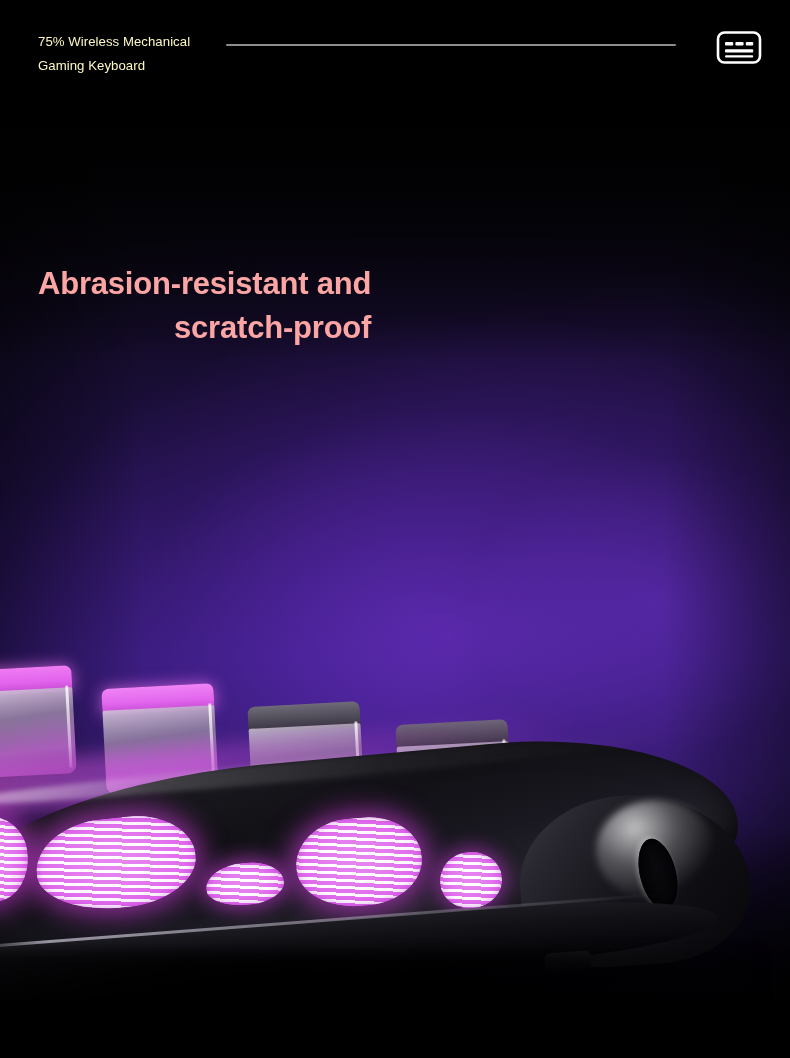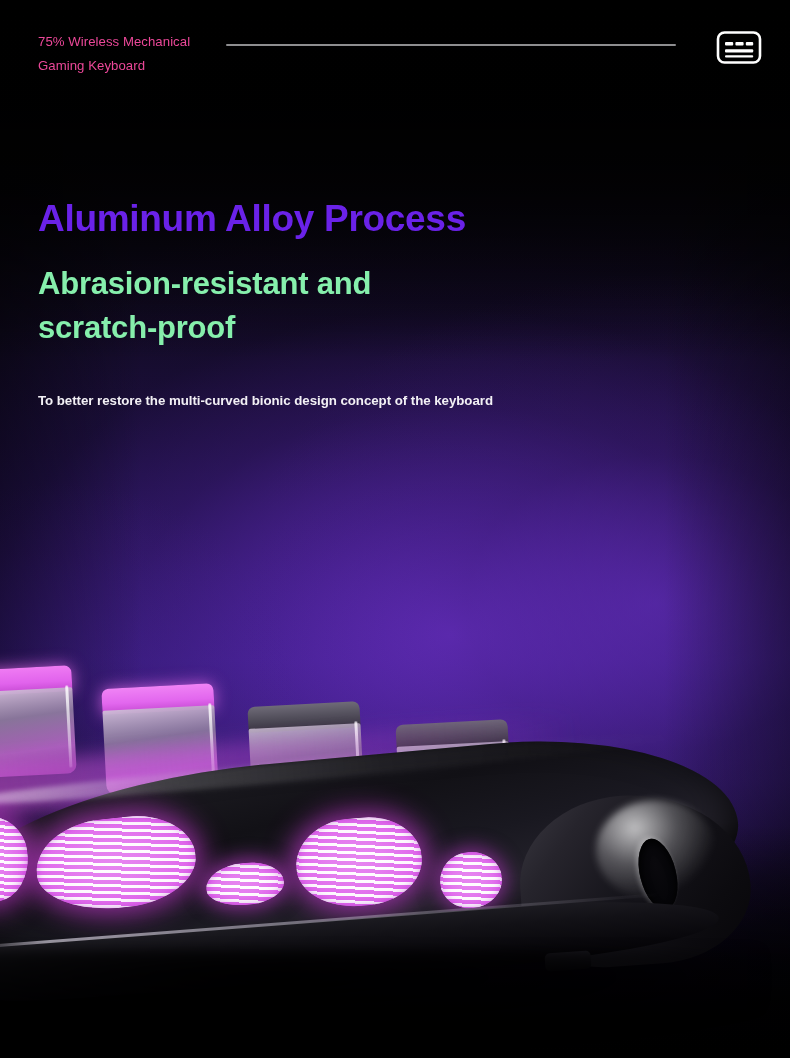--- a/index.html
+++ b/index.html
@@ -64,21 +64,21 @@
   }
 
   
   .header {
     position:absolute; top:30px; left:38px; right:28px;
     height:56px;
   }
   .header-title {
     position:absolute; left:0; top:0;
     width:190px;
-    color:#ec4899;
+    color:#fef9c3;
     font-size:13.2px;
     line-height:24px;
     font-weight:400;
     letter-spacing:0.05px;
     white-space:pre-line;
   }
   .header-rule {
     position:absolute;
     left:188px; top:14px;
     width:450px; height:2px;
@@ -98,26 +98,27 @@
     color:#6a22e8;
     font-size:37px;
     font-weight:bold;
     letter-spacing:-0.3px;
     line-height:1.05;
     white-space:nowrap;
   }
   .subhead {
     position:absolute;
     left:38px; top:262px;
-    color:#86efac;
+    color:#fca5a5;
     font-size:31px;
     font-weight:bold;
     line-height:1.42;
     letter-spacing:-0.2px;
     white-space:pre-line;
+    text-align:right;
   }
   .lead {
     position:absolute;
     left:38px; top:393px;
     color:#f2f0f5;
     font-size:13.3px;
     font-weight:bold;
     letter-spacing:-0.05px;
     white-space:nowrap;
   }
@@ -290,26 +291,24 @@
         <rect x="2" y="2.5" width="42" height="30" rx="6.5" ry="6.5" stroke="#ffffff" stroke-width="2.6" fill="none"></rect>
         <rect x="9" y="12" width="8.2" height="3.6" rx="1" fill="#ffffff"></rect>
         <rect x="19.4" y="12" width="8.2" height="3.6" rx="1" fill="#ffffff"></rect>
         <rect x="29.8" y="12" width="7.4" height="3.6" rx="1" fill="#ffffff"></rect>
         <rect x="9" y="19.3" width="28.2" height="3.3" rx="1" fill="#ffffff"></rect>
         <rect x="9" y="25.2" width="28.2" height="2.3" rx="1" fill="#ffffff"></rect>
       </svg>
     </div>
   </div>
 
-  <h1 class="headline">Aluminum Alloy Process</h1>
 
   <h2 class="subhead">Abrasion-resistant and
 scratch-proof</h2>
 
-  <p class="lead">To better restore the multi-curved bionic design concept of the keyboard</p>
 
 
   <div class="product">
 
     <div class="keycap" style="left:-34px; top:48px; width:108px; height:108px; transform:rotate(-3deg);">
       <div class="cap-top" style="background:linear-gradient(180deg,#ef7bf3 0%,#e163ec 58%,#c246cf 100%);
                   box-shadow:0 0 16px rgba(236,110,243,0.75);"></div>
       <div class="cap-body" style="background:linear-gradient(175deg,
                     rgba(214,196,220,0.92) 0%, rgba(150,130,165,0.88) 34%,
                     rgba(196,110,208,0.82) 70%, rgba(140,62,156,0.80) 100%);"></div>

